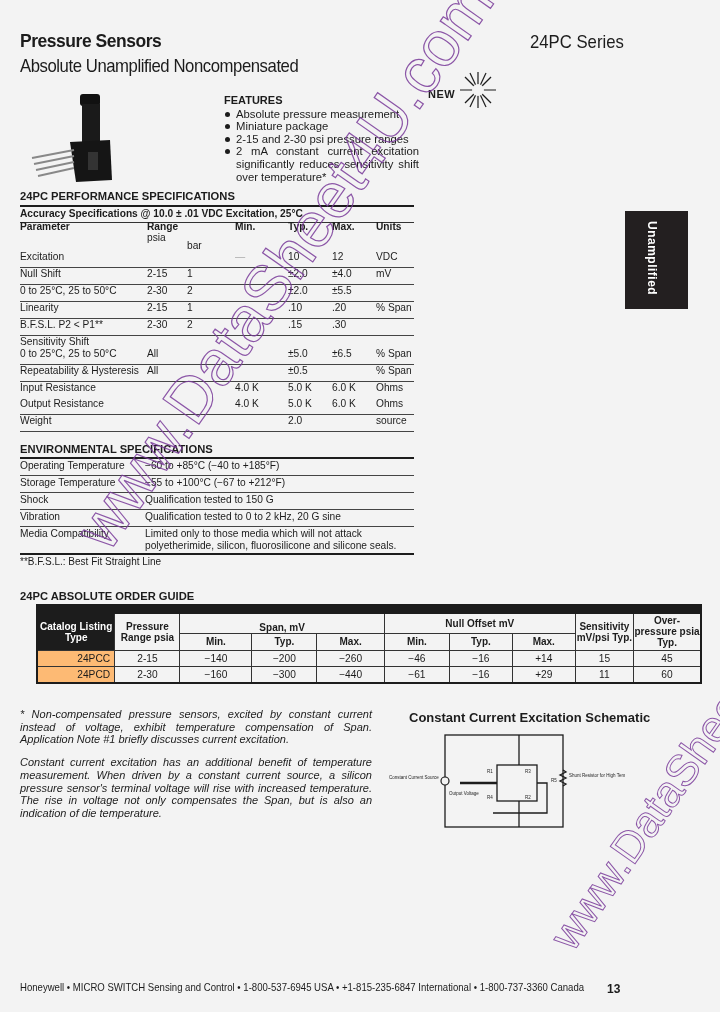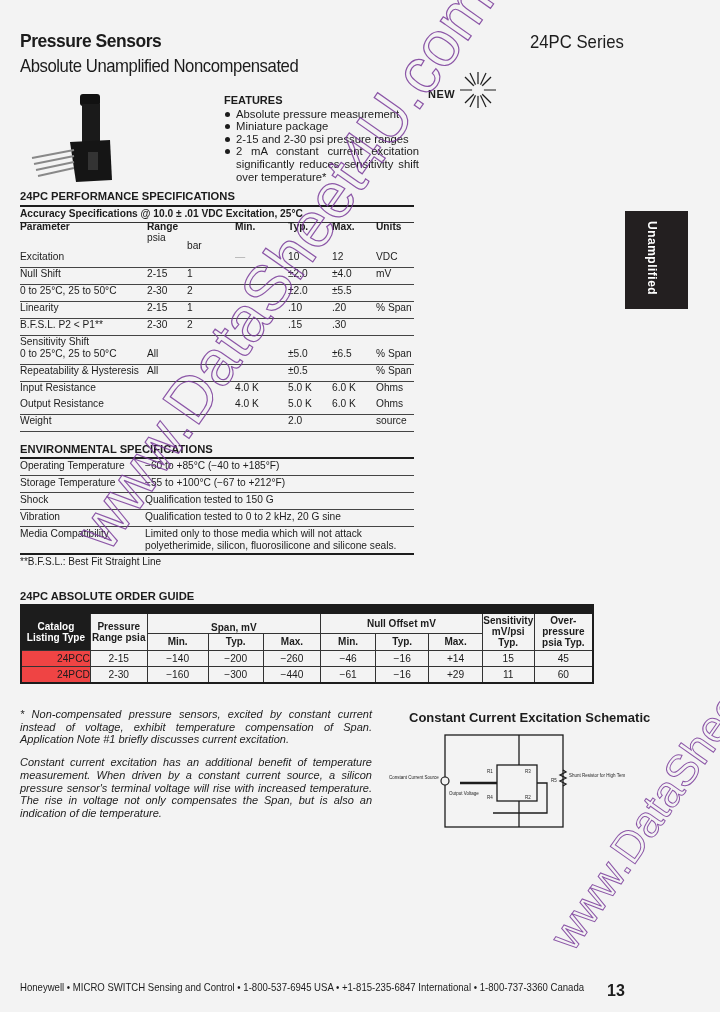--- a/index.html
+++ b/index.html
@@ -21,34 +21,34 @@
   .rule{background:#1c1c1c;height:2px;}
   .thin{background:#333;height:1px;}
   table{border-collapse:collapse;}
   .perf{left:20px;top:221px;width:394px;font-size:10.2px;}
   .perf td,.perf th{padding:0;height:16px;vertical-align:top;text-align:left;font-weight:normal;}
   .perf th{font-weight:bold;}
   .perf tr.b td{border-bottom:1px solid #444;}
   .env{left:20px;top:459px;width:394px;font-size:10.2px;}
   .env td{padding:1px 0;height:14px;border-bottom:1px solid #444;vertical-align:top;}
   .notes{left:20px;top:556px;font-size:10px;line-height:12px;}
-  .order{left:20px;top:604px;width:574px;font-size:10.2px;border:2px solid #1c1c1c;border-top:10px solid #1c1c1c;}
+  .order{left:36px;top:604px;width:666px;font-size:10.2px;border:2px solid #1c1c1c;border-top:10px solid #1c1c1c;}
   .order th,.order td{border:1px solid #333;text-align:center;padding:0;}
   .order th{font-weight:bold;font-size:10px;}
-  .order td.cat{background:#ef4444;padding-left:35px;}
+  .order td.cat{background:#fdba74;padding-left:35px;}
   .order th.dark{background:#1c1c1c;color:#fff;}
   .order td{height:15px;}
   .body-text{left:20px;top:708px;width:352px;font-size:11px;line-height:12.7px;text-align:justify;}
   .body-text p{margin:0 0 10px 0;font-style:italic;}
   .schem-title{left:409px;top:710px;font-size:13px;font-weight:bold;}
   .schem{left:385px;top:725px;}
   .tab{left:625px;top:211px;width:63px;height:98px;background:#231f20;}
   .tab span{position:absolute;left:20px;top:10px;writing-mode:vertical-rl;color:#fff;font-weight:bold;font-size:12px;letter-spacing:0.5px;}
   .footer{left:20px;top:982px;font-size:10.2px;transform:scaleX(0.94);transform-origin:left;}
-  .pagenum{left:607px;top:982px;font-size:16px;font-weight:bold;}
+  .pagenum{left:607px;top:982px;font-size:12px;font-weight:bold;}
   .wm{left:60px;top:520px;font-size:64px;color:transparent;-webkit-text-stroke:1.2px #7a3b9a;transform:rotate(-55deg);transform-origin:left top;white-space:nowrap;opacity:0.85;}
   .wm2{left:540px;top:930px;font-size:44px;color:transparent;-webkit-text-stroke:1px #7a3b9a;transform:rotate(-55deg);transform-origin:left top;white-space:nowrap;opacity:0.85;}
 </style>
 </head>
 <body>
 
 <div class="abs title">Pressure Sensors</div>
 <div class="abs subtitle">Absolute Unamplified Noncompensated</div>
 <div class="abs series">24PC Series</div>
 

